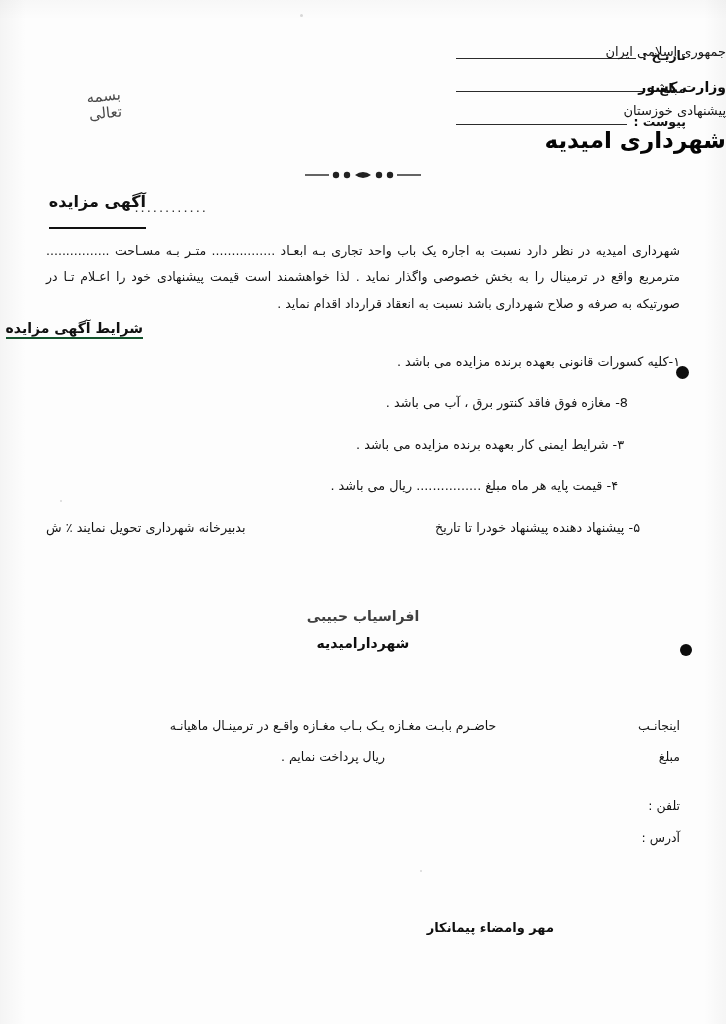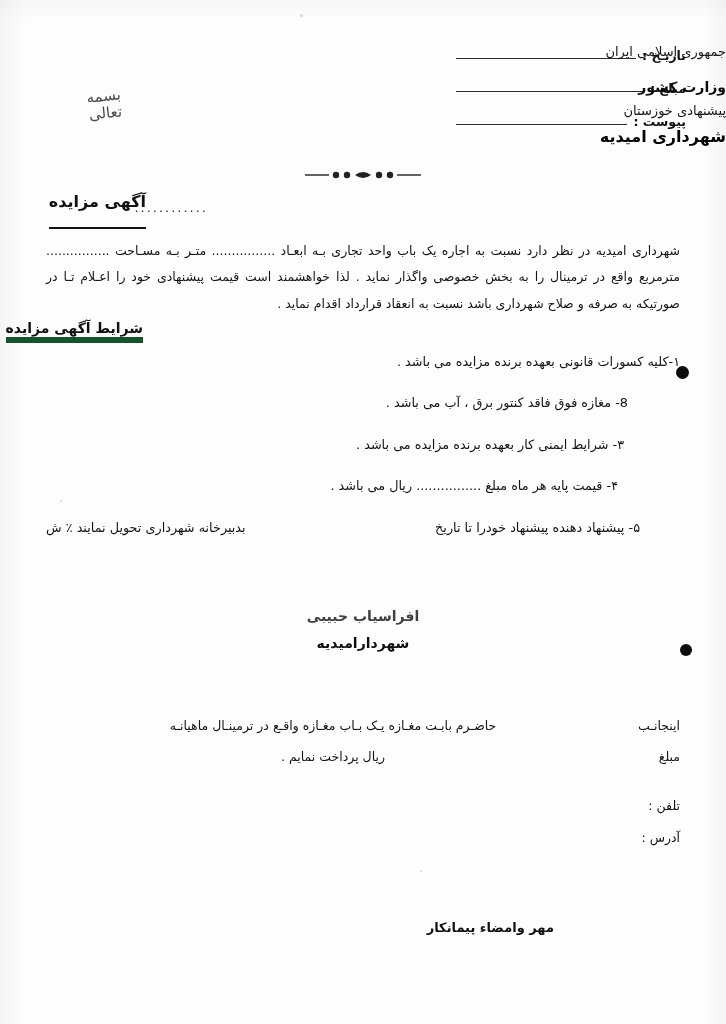--- a/index.html
+++ b/index.html
@@ -67,21 +67,21 @@
 
   .header-center {
     position: absolute;
     top: 44px;
     left: 0;
     right: 0;
   }
   .hc-line1 { font-size: 13px; color: #151515; margin-bottom: 8px; }
   .hc-line2 { font-size: 14px; font-weight: bold; color: #0d0d0d; margin-bottom: 8px; margin-top: 20px; }
   .hc-line3 { font-size: 13px; color: #151515; margin-bottom: 9px; }
-  .hc-line4 { font-size: 16px; font-weight: bold; color: #050505; letter-spacing: .5px; padding-left: 26px; }
+  .hc-line4 { font-size: 23px; font-weight: bold; color: #050505; letter-spacing: .5px; padding-left: 26px; }
 
   .besmellah {
     position: absolute;
     top: 88px;
     left: 70px;
     width: 70px;
     height: 42px;
     font-size: 15px;
     color: #2a2a2a;
     font-family: "DejaVu Serif", serif;
@@ -138,21 +138,21 @@
   }
 
   
   .cond-title {
     position: absolute;
     top: 320px;
     right: 583px;
     font-size: 14px;
     font-weight: bold;
     color: #111;
-    border-bottom: 6px solid #14532d;
+    border-bottom: 2px solid #14532d;
     padding-bottom: 1px;
     white-space: nowrap;
   }
   .cond-list {
     position: absolute;
     top: 352px;
     right: 46px;
     left: 46px;
     direction: rtl;
   }

